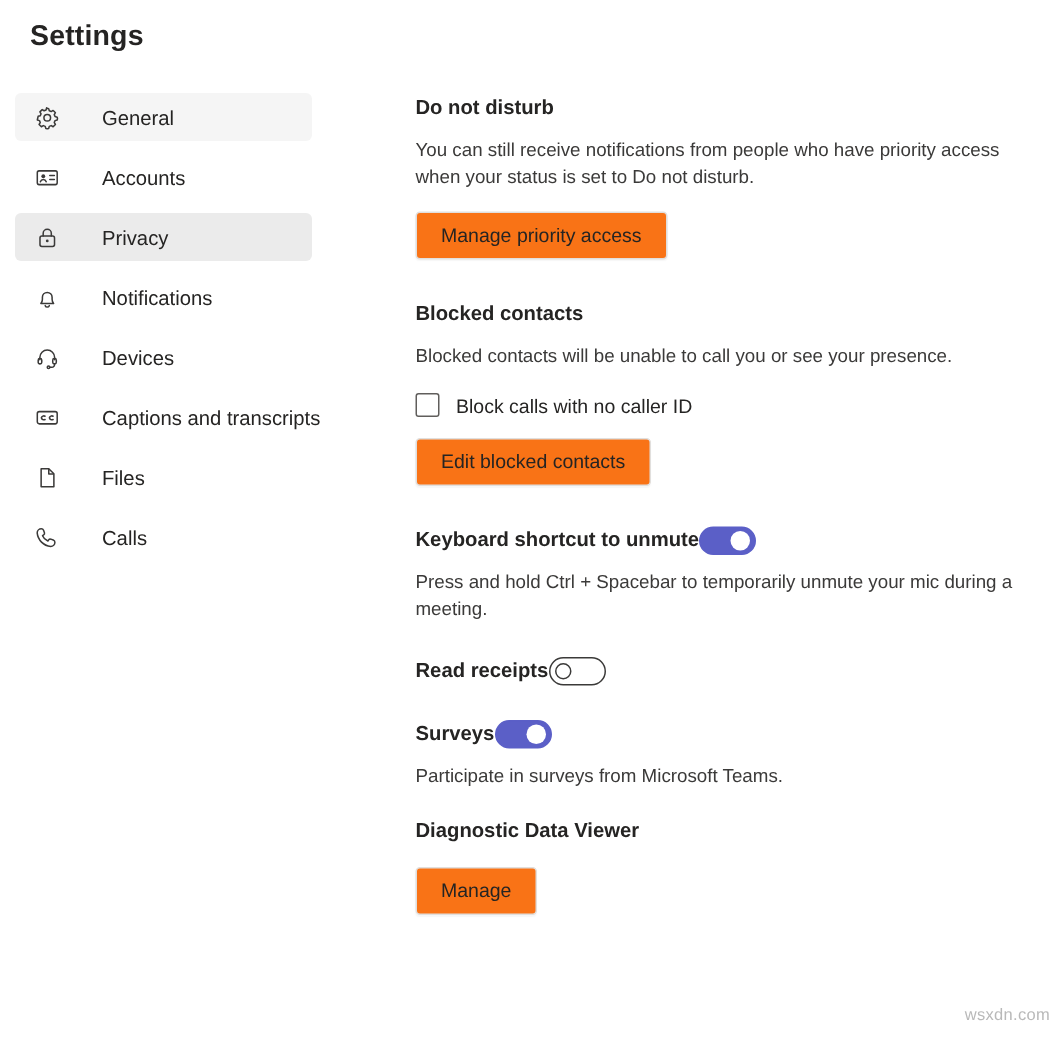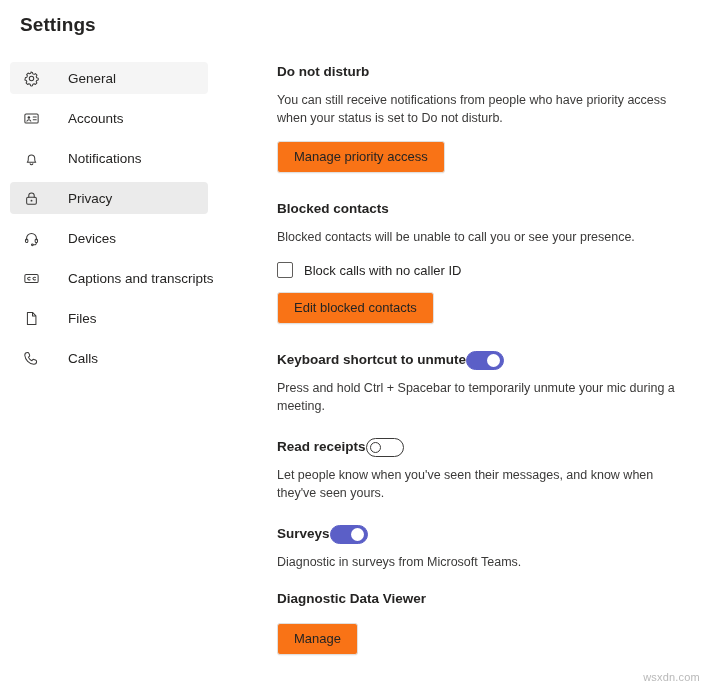--- a/index.html
+++ b/index.html
@@ -199,39 +199,39 @@
       <svg width="17" height="17" viewBox="0 0 20 20" fill="none" stroke="#3b3a39" stroke-width="1.2">
         <rect x="2.2" y="4.6" width="15.6" height="10.8" rx="1.4"></rect>
         <circle cx="6.9" cy="8.8" r="1.5" fill="#3b3a39" stroke="none"></circle>
         <path d="M4.6 13.1c.4-1.1 1.3-1.7 2.3-1.7s1.9.6 2.3 1.7" stroke-linecap="round"></path>
         <path d="M12 8.3h3.6M12 11.4h3.6" stroke-linecap="round"></path>
       </svg>
     </span>
     <span class="nav-label">Accounts</span>
   </div>
 
-  <div class="nav-item">
-    <span class="nav-icon">
-      <svg width="17" height="17" viewBox="0 0 20 20" fill="none" stroke="#3b3a39" stroke-width="1.2">
-        <path d="M5 14.5c.9-1 1.2-2.1 1.2-3.4V9.6a3.8 3.8 0 017.6 0v1.5c0 1.3.3 2.4 1.2 3.4z" stroke-linejoin="round"></path>
-        <path d="M8.4 16.2a1.7 1.7 0 003.2 0" stroke-linecap="round"></path>
-      </svg>
-    </span>
-    <span class="nav-label">Notifications</span>
-  </div>
-
   <div class="nav-item selected">
     <span class="nav-icon">
       <svg width="17" height="17" viewBox="0 0 20 20" fill="none" stroke="#3b3a39" stroke-width="1.2">
         <rect x="4.3" y="8.6" width="11.4" height="8.2" rx="1.5"></rect>
         <path d="M6.8 8.6V6.6a3.2 3.2 0 016.4 0v2" stroke-linecap="round"></path>
         <circle cx="10" cy="12.5" r="1.1" fill="#3b3a39" stroke="none"></circle>
       </svg>
     </span>
     <span class="nav-label">Privacy</span>
+  </div>
+
+  <div class="nav-item">
+    <span class="nav-icon">
+      <svg width="17" height="17" viewBox="0 0 20 20" fill="none" stroke="#3b3a39" stroke-width="1.2">
+        <path d="M5 14.5c.9-1 1.2-2.1 1.2-3.4V9.6a3.8 3.8 0 017.6 0v1.5c0 1.3.3 2.4 1.2 3.4z" stroke-linejoin="round"></path>
+        <path d="M8.4 16.2a1.7 1.7 0 003.2 0" stroke-linecap="round"></path>
+      </svg>
+    </span>
+    <span class="nav-label">Notifications</span>
   </div>
 
   <div class="nav-item">
     <span class="nav-icon">
       <svg width="17" height="17" viewBox="0 0 20 20" fill="none" stroke="#3b3a39" stroke-width="1.2">
         <path d="M4.2 11.5V9.8a5.8 5.8 0 0111.6 0v1.7" stroke-linecap="round"></path>
         <rect x="2.9" y="10.6" width="2.8" height="4.2" rx="1.3"></rect>
         <rect x="14.3" y="10.6" width="2.8" height="4.2" rx="1.3"></rect>
         <path d="M15.7 14.8v.6a2 2 0 01-2 2h-1.5" stroke-linecap="round"></path>
         <circle cx="11" cy="17.4" r="1"></circle>
@@ -306,33 +306,32 @@
 
   <div class="gap-md"></div>
 
   <section>
     <h2 class="section-title with-toggle">
       <span>Read receipts</span>
       <span class="toggle off">
           <span class="knob"></span>
         </span>
     </h2>
-    <p class="desc">Let people know when you've seen their messages, and know when they've seen yours.</p>
   </section>
 
   <div class="gap-md"></div>
 
   <section>
     <h2 class="section-title with-toggle">
       <span>Surveys</span>
       <span class="toggle on">
           <span class="knob"></span>
         </span>
     </h2>
-    <p class="desc">Diagnostic in surveys from Microsoft Teams.</p>
+    <p class="desc">Participate in surveys from Microsoft Teams.</p>
   </section>
 
   <div class="gap-sm"></div>
 
   <section>
     <h2 class="section-title">Diagnostic Data Viewer</h2>
     <button class="btn">Manage</button>
   </section>
 
 </main>

